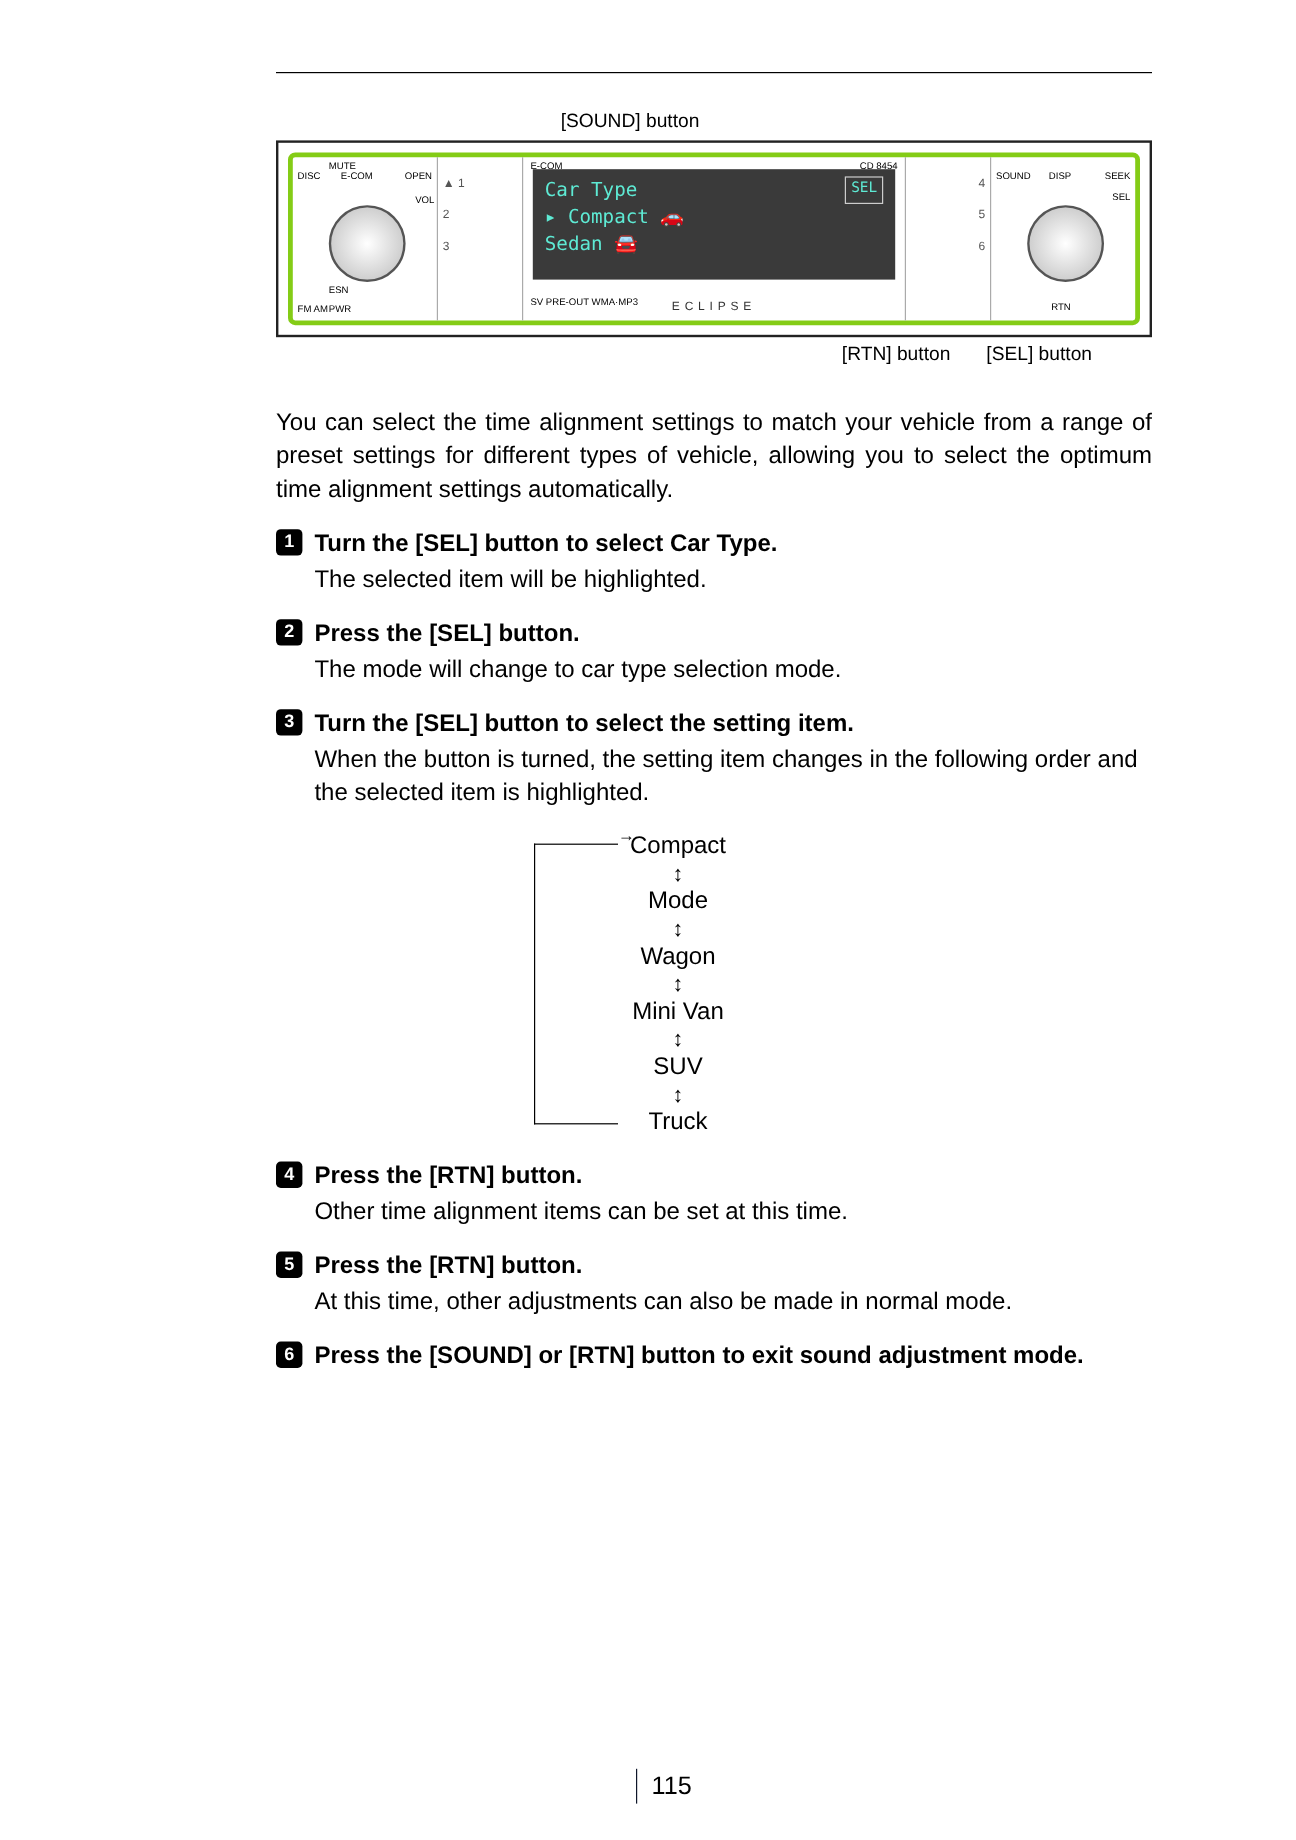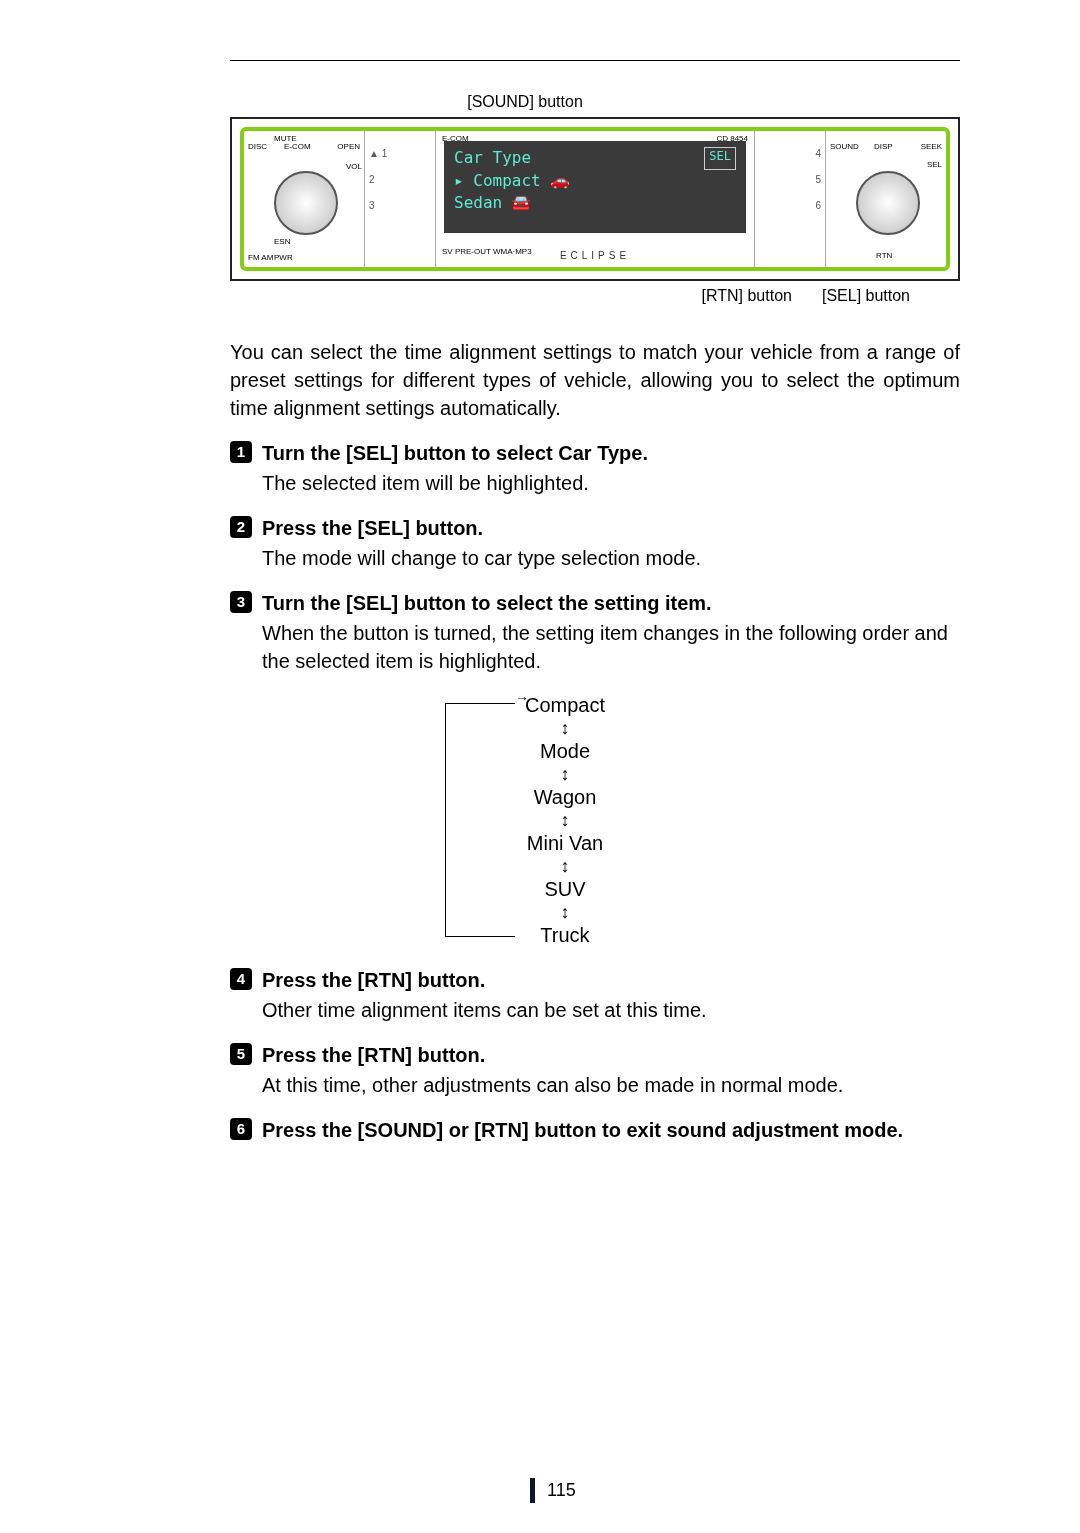--- a/index.html
+++ b/index.html
@@ -147,23 +147,23 @@
   .cycle .arrow-top{
     position:absolute; top:-4px; left:90px; font-size:14px;
   }
   .cycle-item { text-align:center; width:120px;}
   .dbl { text-align:center; line-height:10px; font-size:18px; padding:4px 0; width:120px;}
   .pagenum {
     position:absolute;
     bottom: 30px;
     left: 50%;
     transform: translateX(-10px);
-    border-left: 5px solid #0f172a;
+    border-left: 1px solid #0f172a;
     padding-left: 12px;
-    font-size: 18px;
+    font-size: 21px;
   }
 </style>
 </head>
 <body>
 
 <div class="page">
 
   <div class="header-line"></div>
 
   <div class="callout">[SOUND] button</div>

